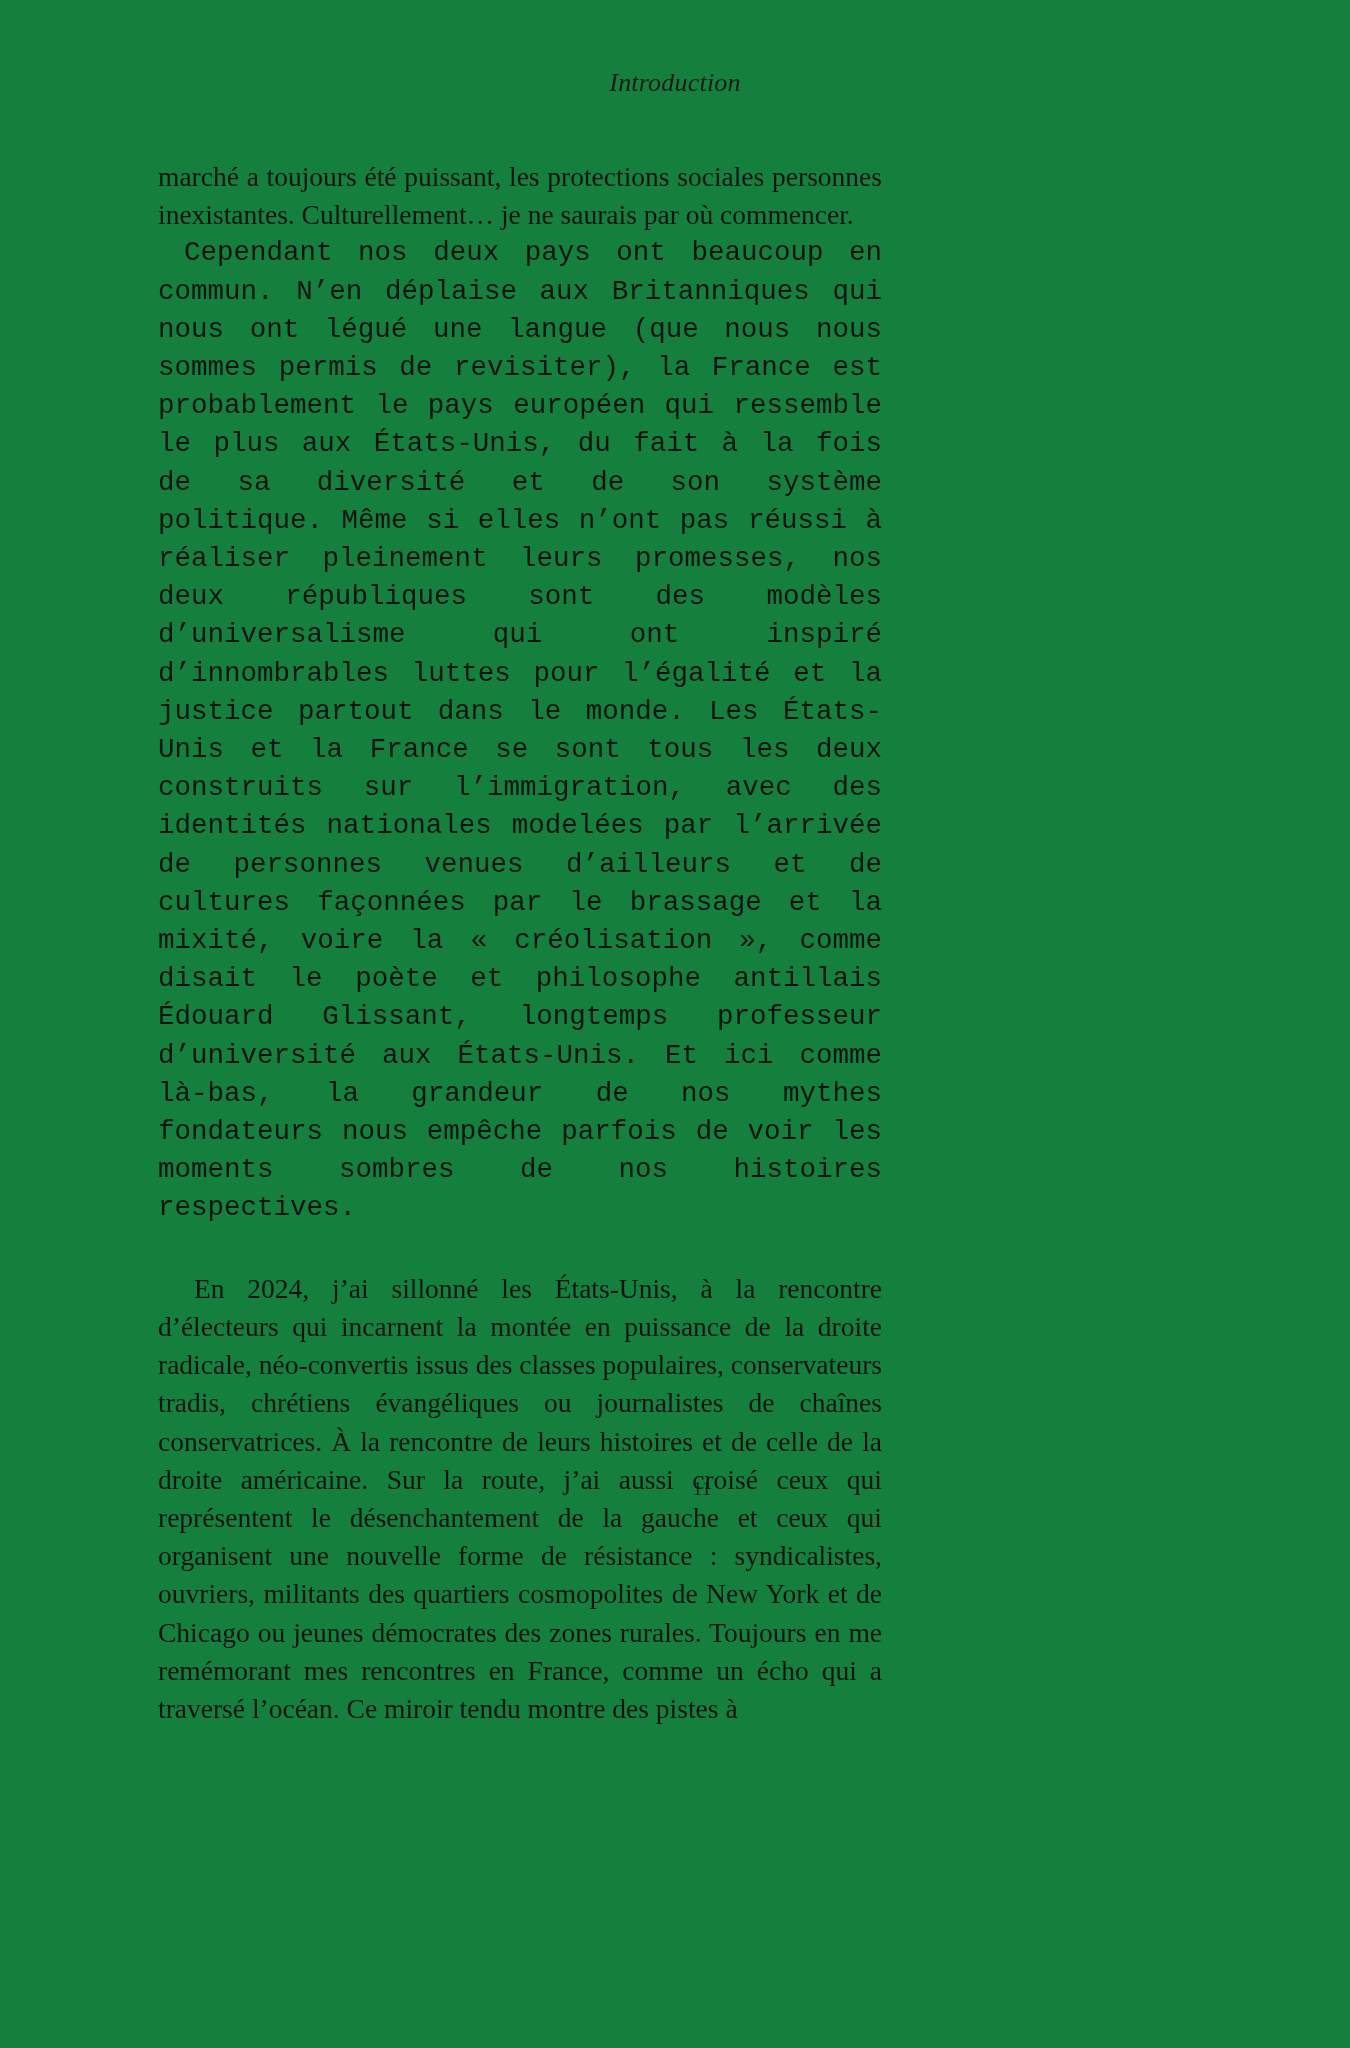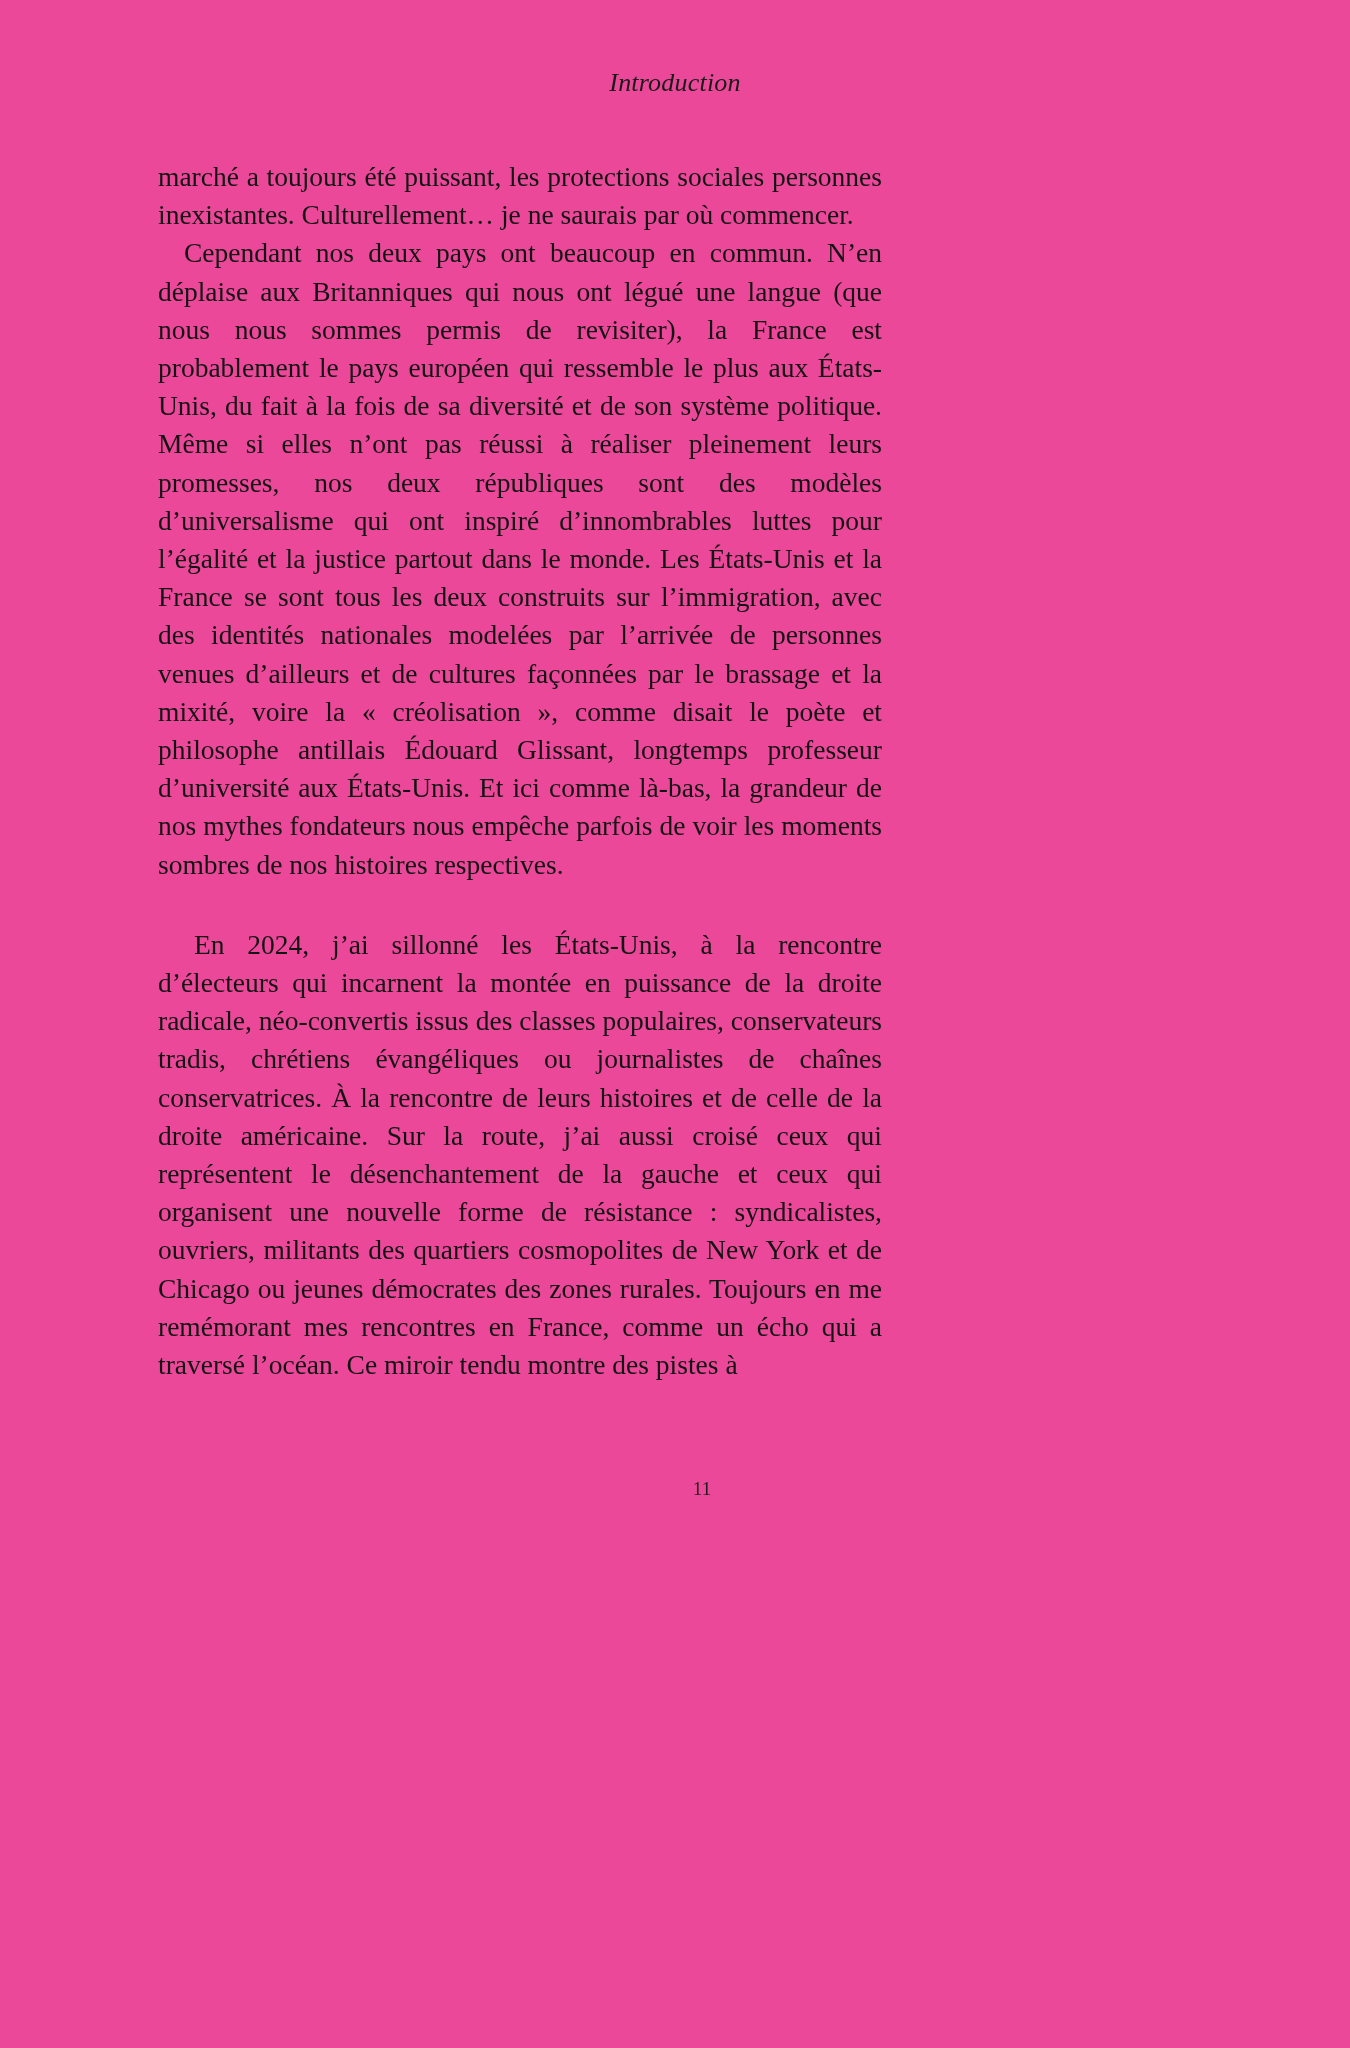--- a/index.html
+++ b/index.html
@@ -4,21 +4,21 @@
 <style>
   html, body {
     margin: 0;
     padding: 0;
     background: #ffffff;
   }
   .page {
     position: relative;
     width: 1350px;
     height: 2048px;
-    background: #ec4899;
+    background: #15803d;
     margin: 0 auto;
     overflow: hidden;
     font-family: "Liberation Serif", "DejaVu Serif", serif;
     color: #141414;
   }
 
   
   .running-head {
     position: absolute;
     left: 0;
@@ -44,21 +44,21 @@
     text-align: justify;
     text-justify: inter-word;
     font-size: 27.5px;
     line-height: 38.2px;
     color: #141414;
     hyphens: manual;
     -webkit-hyphens: manual;
   }
   .para + .para { margin-top: 0; }
 
-  .para.indent-small { text-indent: 26px; }
+  .para.indent-small { text-indent: 26px; font-family: Liberation Mono, monospace; }
   .para.indent-large { text-indent: 36px; }
   .para.gap-before { margin-top: 42px; }
 
   
   .para:last-child { text-align: justify; }
 
   
   .folio {
     position: absolute;
     left: 0;

